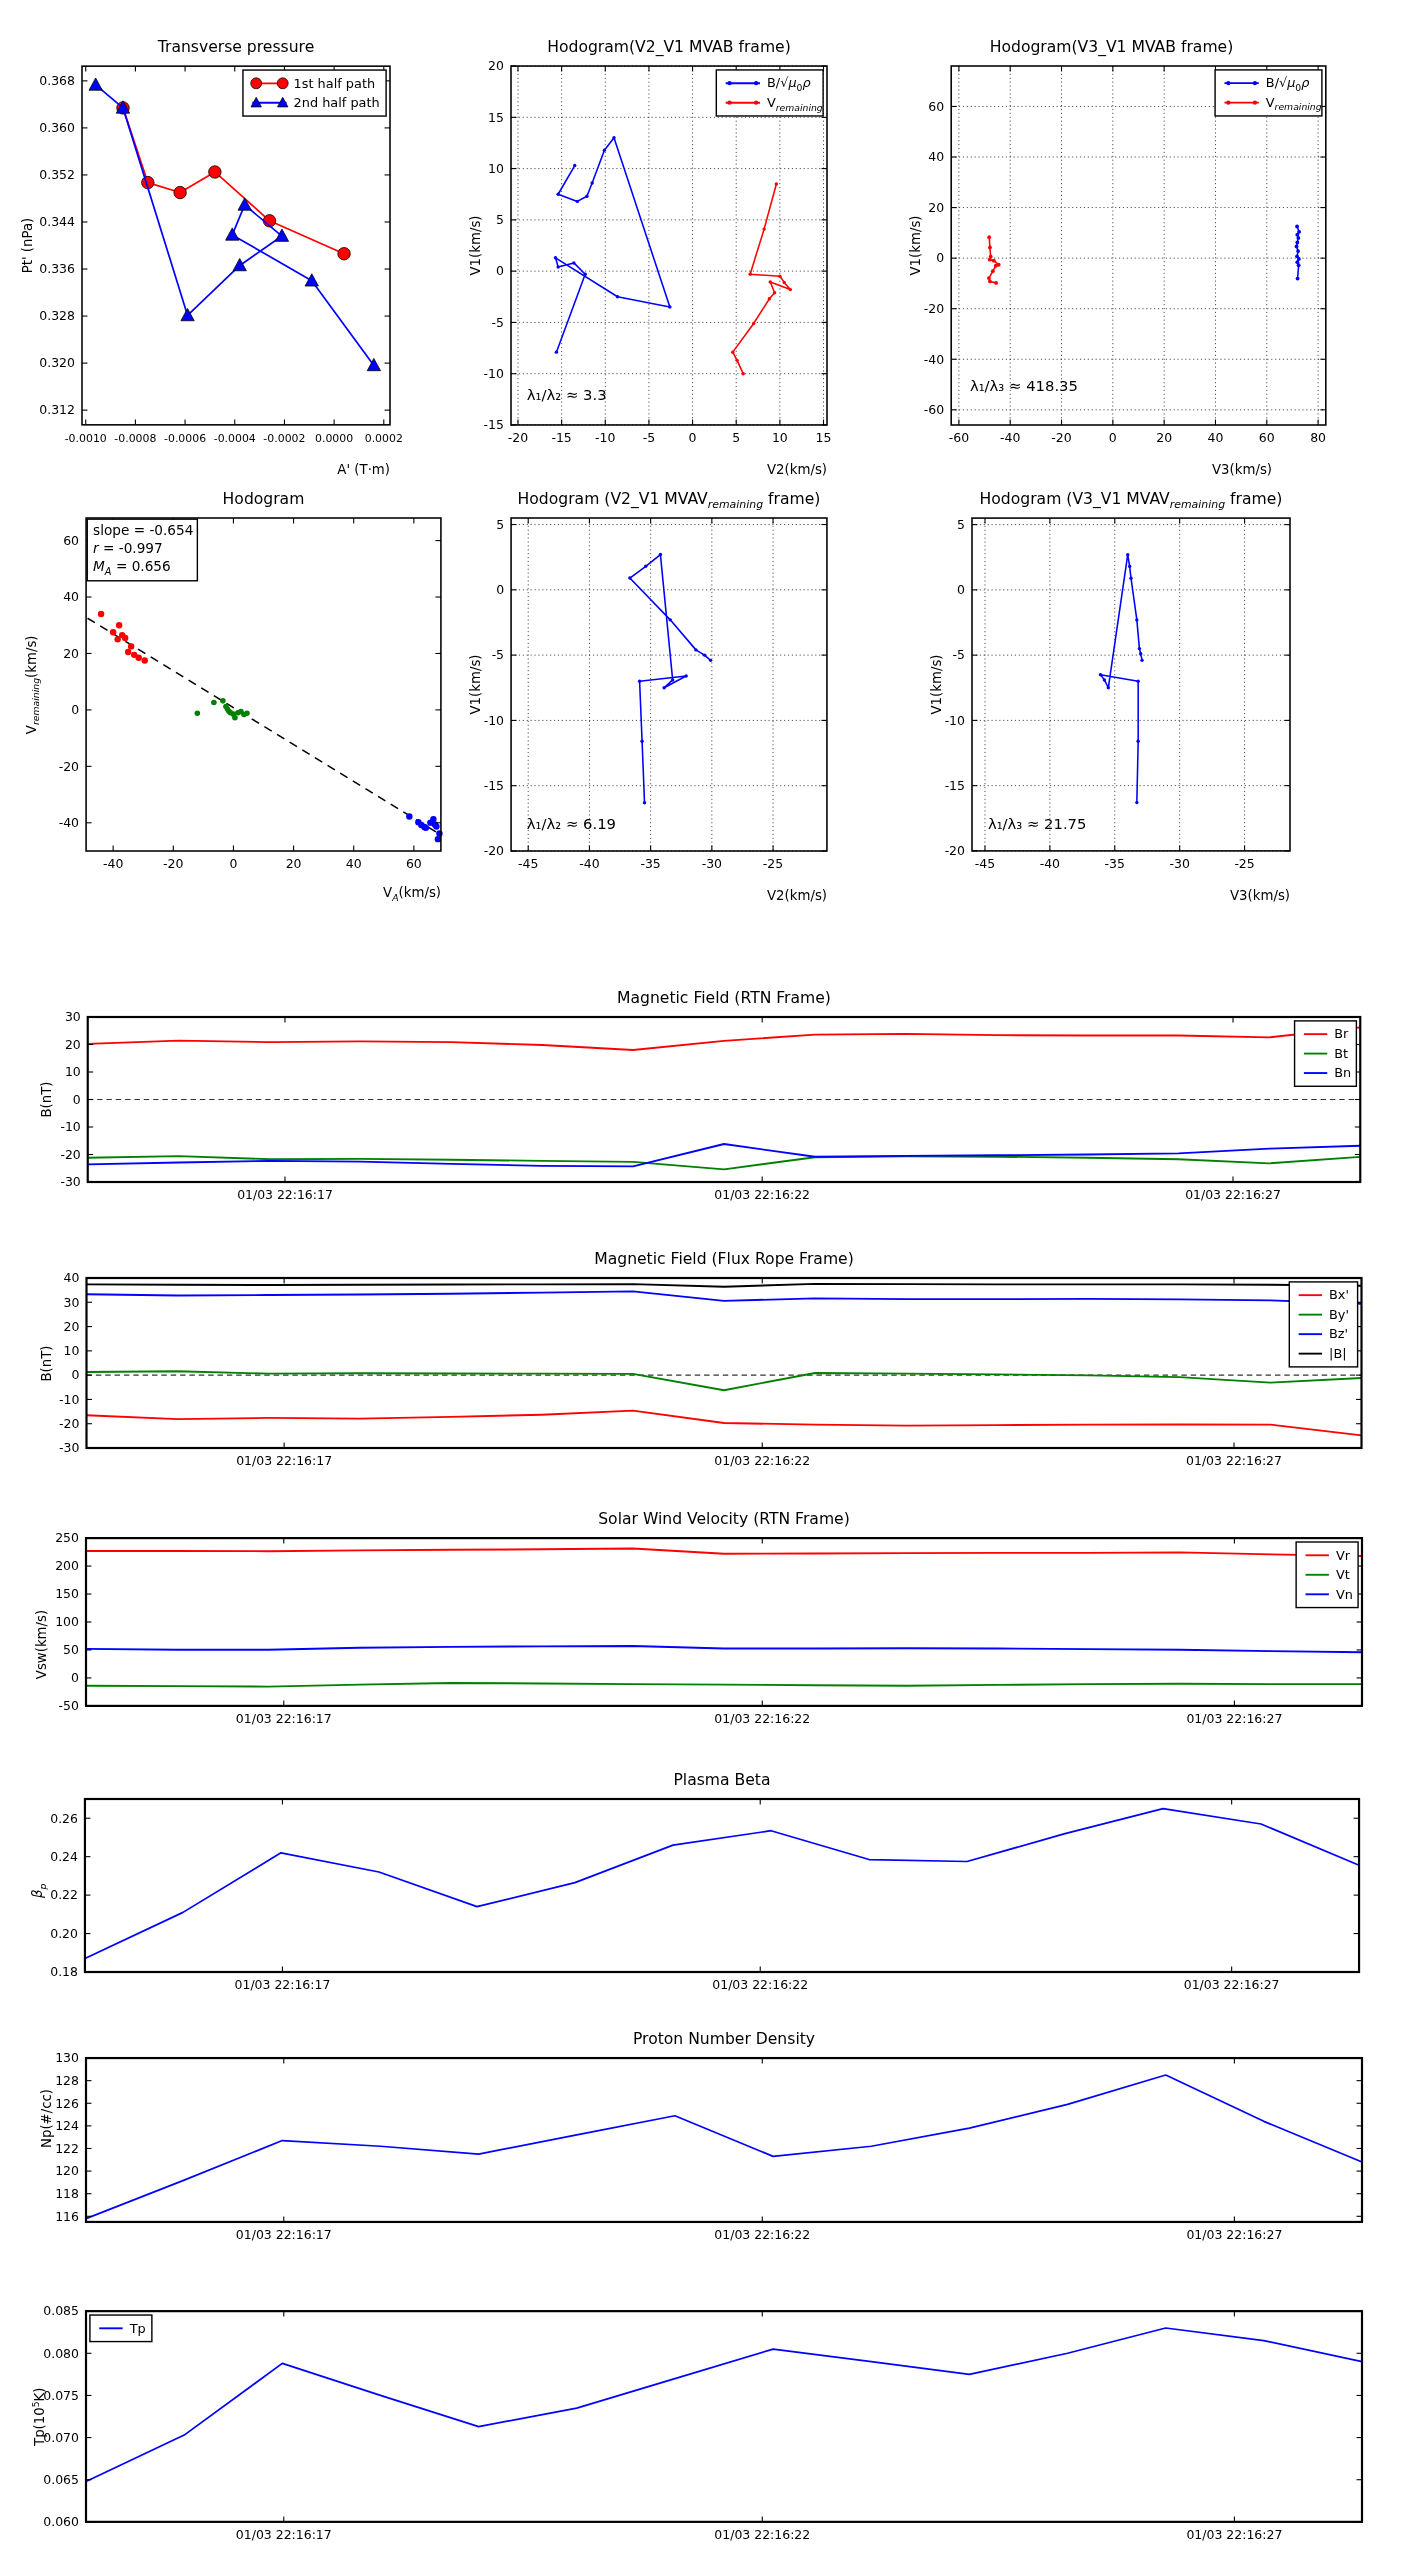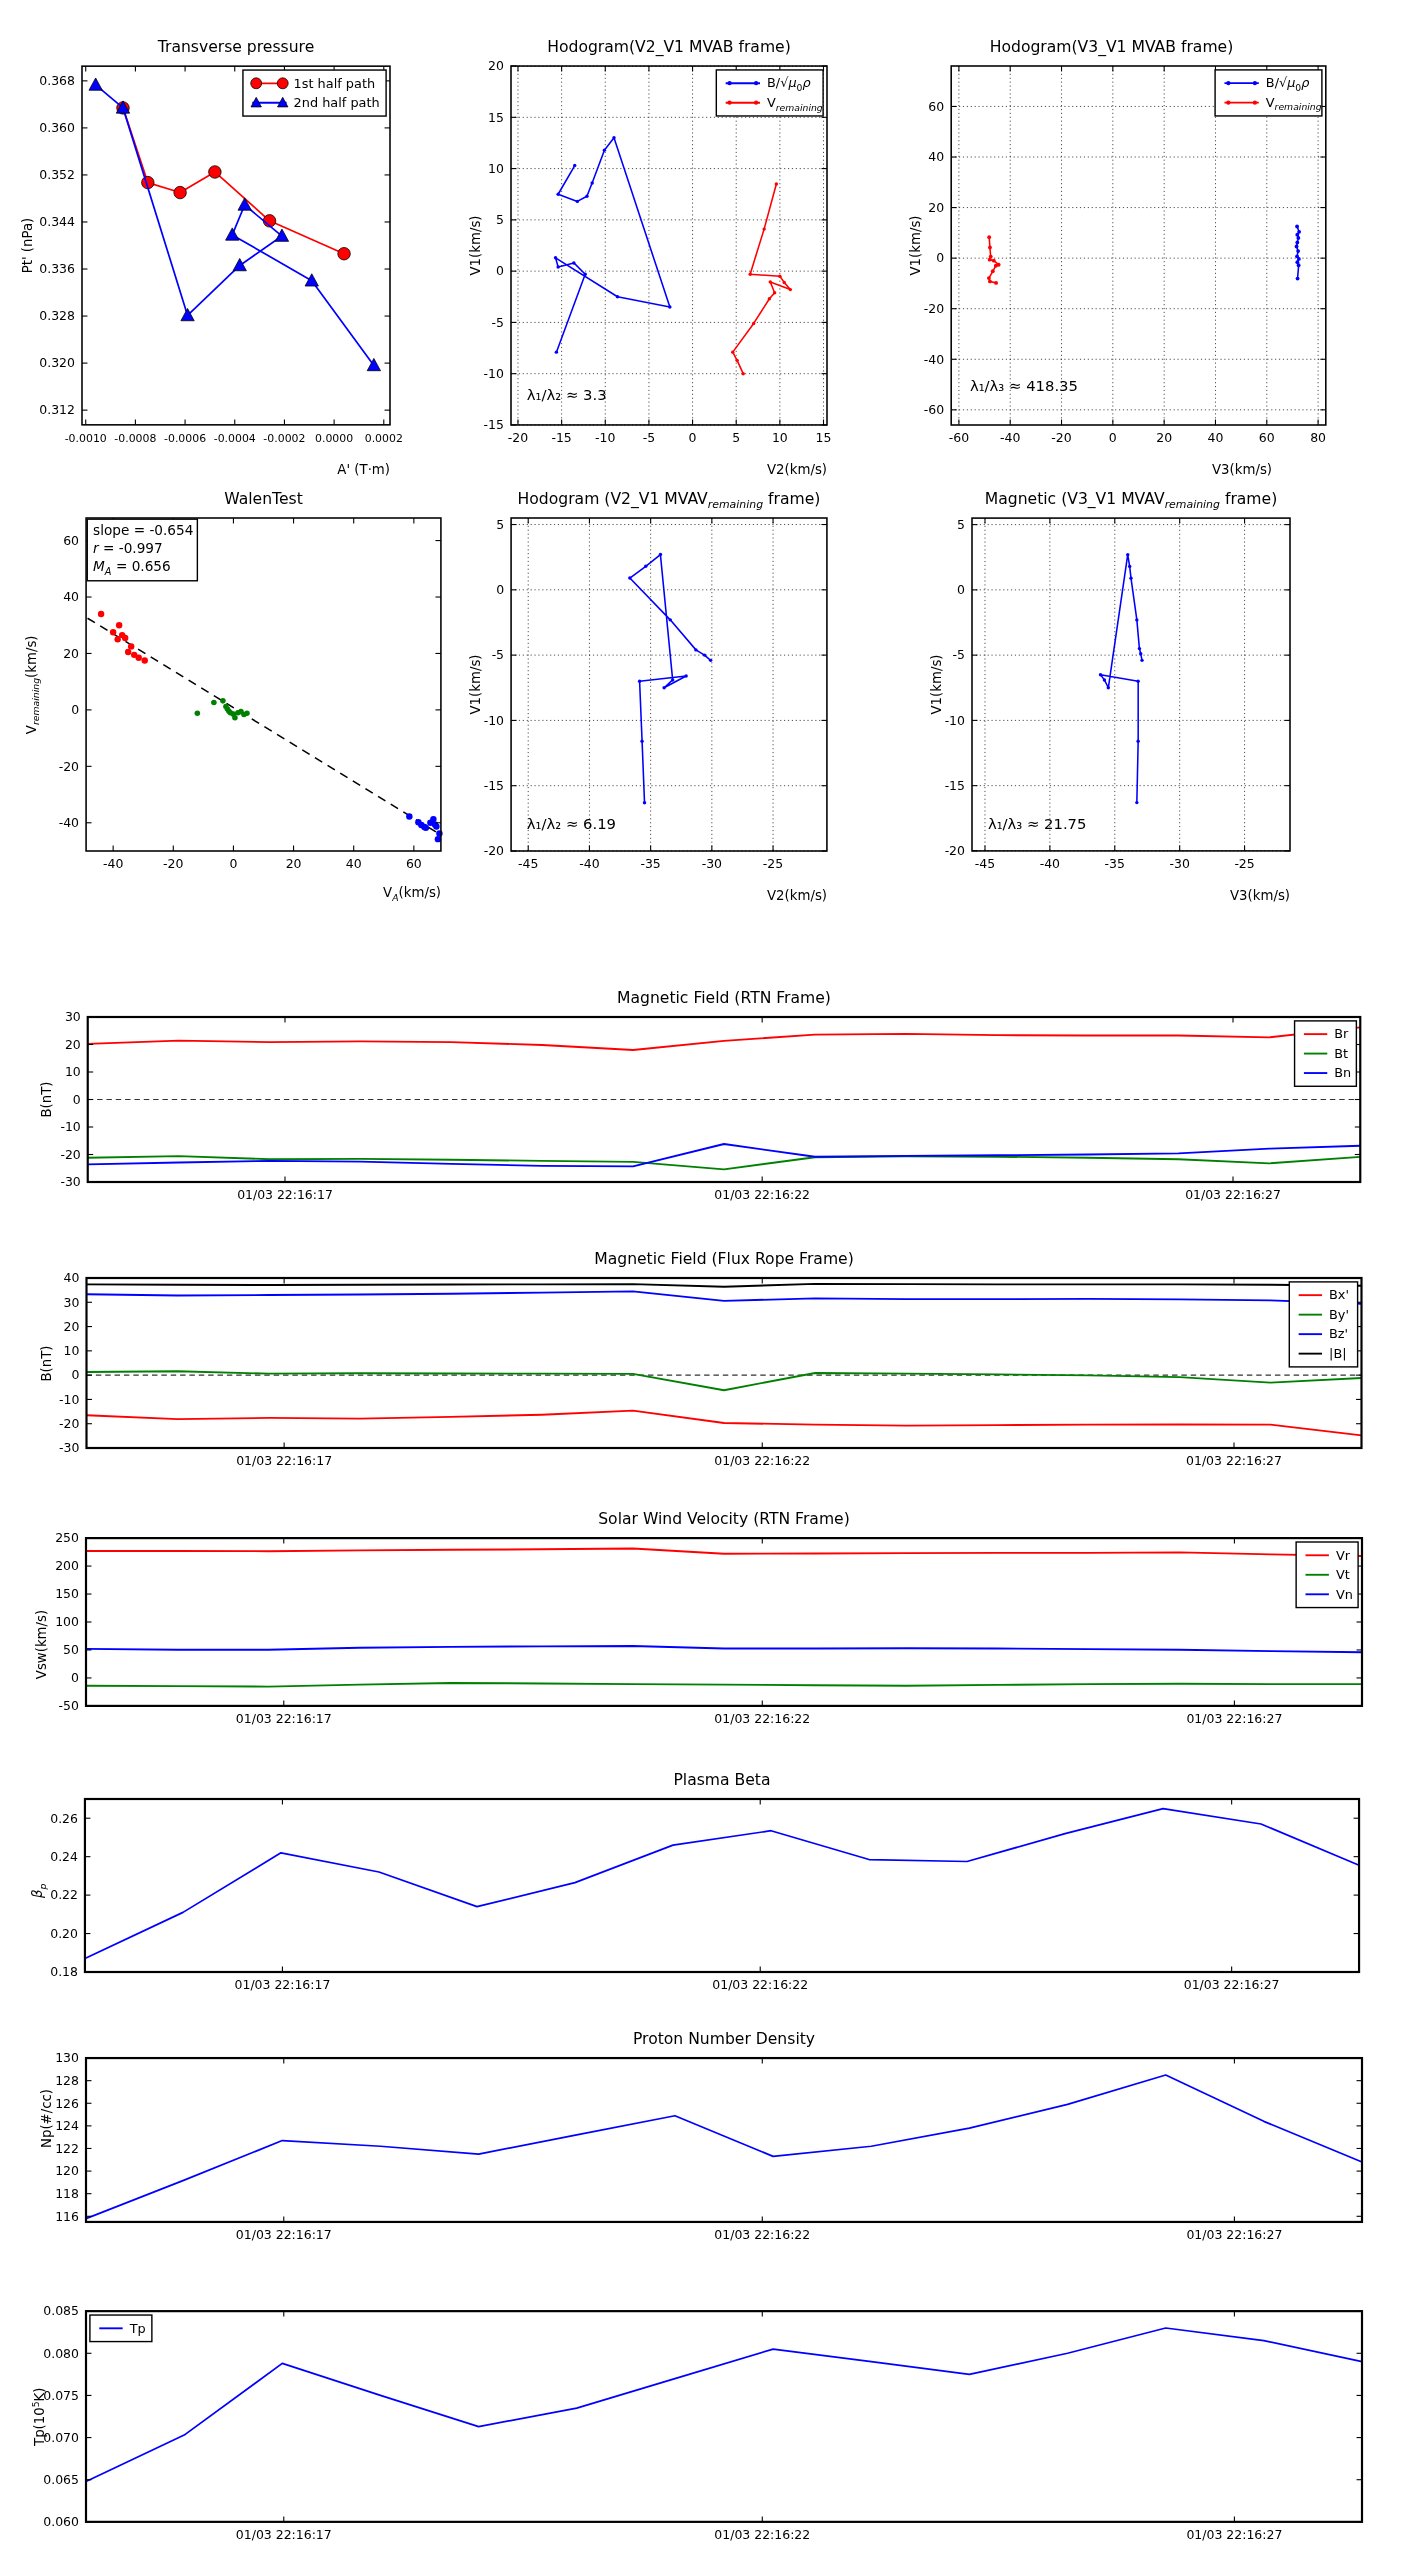--- a/index.html
+++ b/index.html
@@ -313,21 +313,21 @@
         <text x="403.14" y="27.5" font-size="16.5" fill="#000"><tspan dy="0">B/√</tspan><tspan dy="0" font-style="italic">μ</tspan><tspan dy="4.5" font-size="72%">0</tspan><tspan dy="-4.5" font-style="italic">ρ</tspan></text>
         <line x1="350.14" y1="47" x2="394.14" y2="47" stroke="#ff0000" stroke-width="2.4"></line>
         <circle cx="355.14" cy="47" r="2.75" fill="#ff0000"></circle>
         <circle cx="389.14" cy="47" r="2.75" fill="#ff0000"></circle>
         <text x="403.14" y="52.5" font-size="16.5" fill="#000"><tspan dy="0">V</tspan><tspan dy="4.5" font-size="72%" font-style="italic">remaining</tspan></text>
         <text x="24" y="416.3" font-size="19" fill="#000">λ₁/λ₃ ≈ 418.35</text>
       </svg>
   </div>
 
   <div class="panel" style="left:86px;top:518px;width:355px;height:333px">
-    <div class="ptitle">WalenTest</div>
+    <div class="ptitle">Hodogram</div>
     <div class="ylab" style="left:-61px">
         <span><span>V</span><sub style="font-style: italic;">remaining</sub><span>(km/s)</span></span>
       </div>
     <div class="xlab"><span>V</span><sub style="font-style: italic;">A</sub><span>(km/s)</span></div>
     <svg class="plot" width="355" height="333" viewBox="0 0 455 427">
         <path d="M 1.9 128.5 L 455.0 406.4" fill="none" stroke="#000000" stroke-width="2" stroke-linejoin="round" stroke-dasharray="11,8"></path>
         <circle cx="19.279661016949152" cy="123.03389830508473" r="4.125" fill="#ff0000"></circle>
         <circle cx="42.41525423728814" cy="137.50847457627123" r="4.125" fill="#ff0000"></circle>
         <circle cx="34.70338983050848" cy="146.5550847457627" r="4.125" fill="#ff0000"></circle>
         <circle cx="46.27118644067797" cy="150.1737288135593" r="4.125" fill="#ff0000"></circle>
@@ -470,21 +470,21 @@
         <line x1="405" y1="92.0980392156863" x2="398" y2="92.0980392156863" stroke="#000" stroke-width="1.4"></line>
         <text x="-9" y="97.5980392156863" text-anchor="end" font-size="16" fill="#000">0</text>
         <line x1="0" y1="8.372549019607845" x2="7" y2="8.372549019607845" stroke="#000" stroke-width="1.4"></line>
         <line x1="405" y1="8.372549019607845" x2="398" y2="8.372549019607845" stroke="#000" stroke-width="1.4"></line>
         <text x="-9" y="13.872549019607845" text-anchor="end" font-size="16" fill="#000">5</text>
         <text x="20.25" y="399.245" font-size="19" fill="#000">λ₁/λ₂ ≈ 6.19</text>
       </svg>
   </div>
 
   <div class="panel" style="left:972px;top:518px;width:318px;height:333px">
-    <div class="ptitle"><span>Magnetic (V3_V1 MVAV</span><sub style="font-style: italic;">remaining</sub><span> frame)</span></div>
+    <div class="ptitle"><span>Hodogram (V3_V1 MVAV</span><sub style="font-style: italic;">remaining</sub><span> frame)</span></div>
     <div class="ylab" style="left:-44px">
         <span>V1(km/s)</span>
       </div>
     <div class="xlab">V3(km/s)</div>
     <svg class="plot" width="318" height="333" viewBox="0 0 408 427">
         <line x1="16.653061224489793" y1="0" x2="16.653061224489793" y2="427" stroke="#000" stroke-width="0.9" stroke-dasharray="1.5,3.5"></line>
         <line x1="99.91836734693878" y1="0" x2="99.91836734693878" y2="427" stroke="#000" stroke-width="0.9" stroke-dasharray="1.5,3.5"></line>
         <line x1="183.18367346938774" y1="0" x2="183.18367346938774" y2="427" stroke="#000" stroke-width="0.9" stroke-dasharray="1.5,3.5"></line>
         <line x1="266.4489795918367" y1="0" x2="266.4489795918367" y2="427" stroke="#000" stroke-width="0.9" stroke-dasharray="1.5,3.5"></line>
         <line x1="349.7142857142857" y1="0" x2="349.7142857142857" y2="427" stroke="#000" stroke-width="0.9" stroke-dasharray="1.5,3.5"></line>

